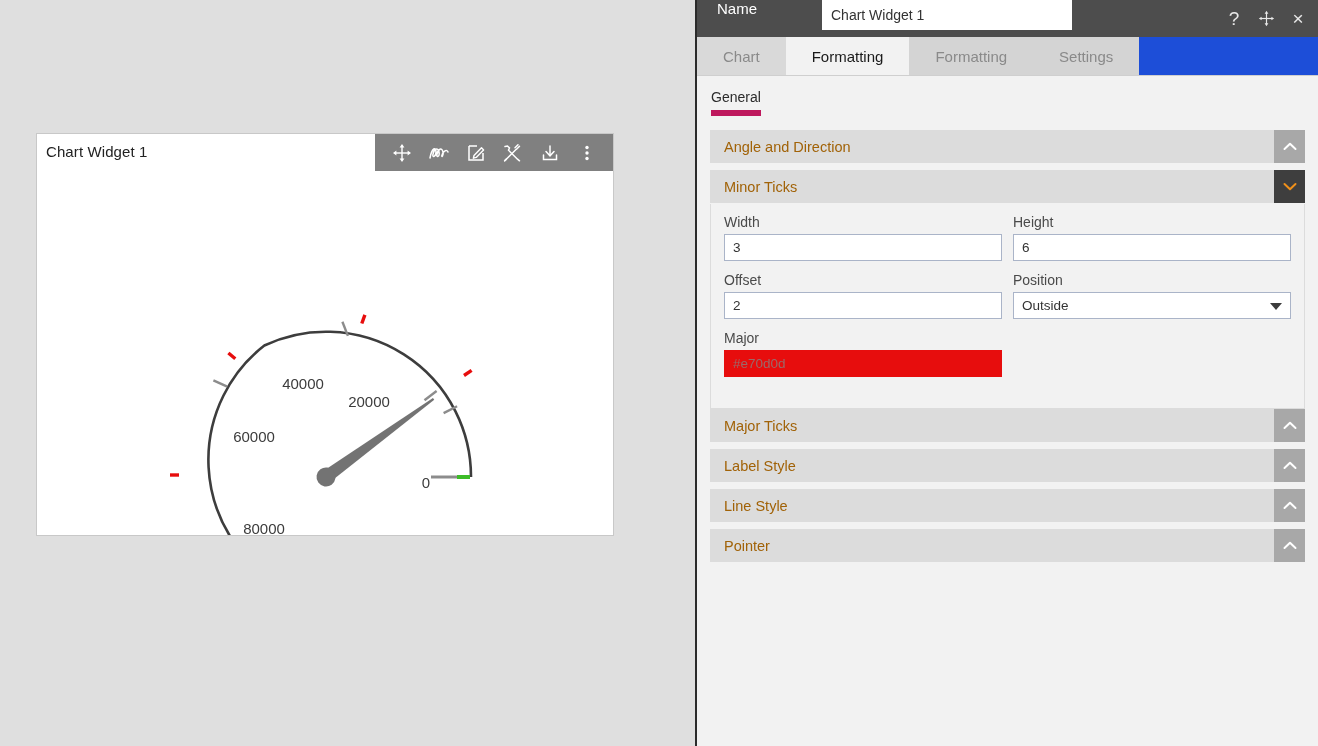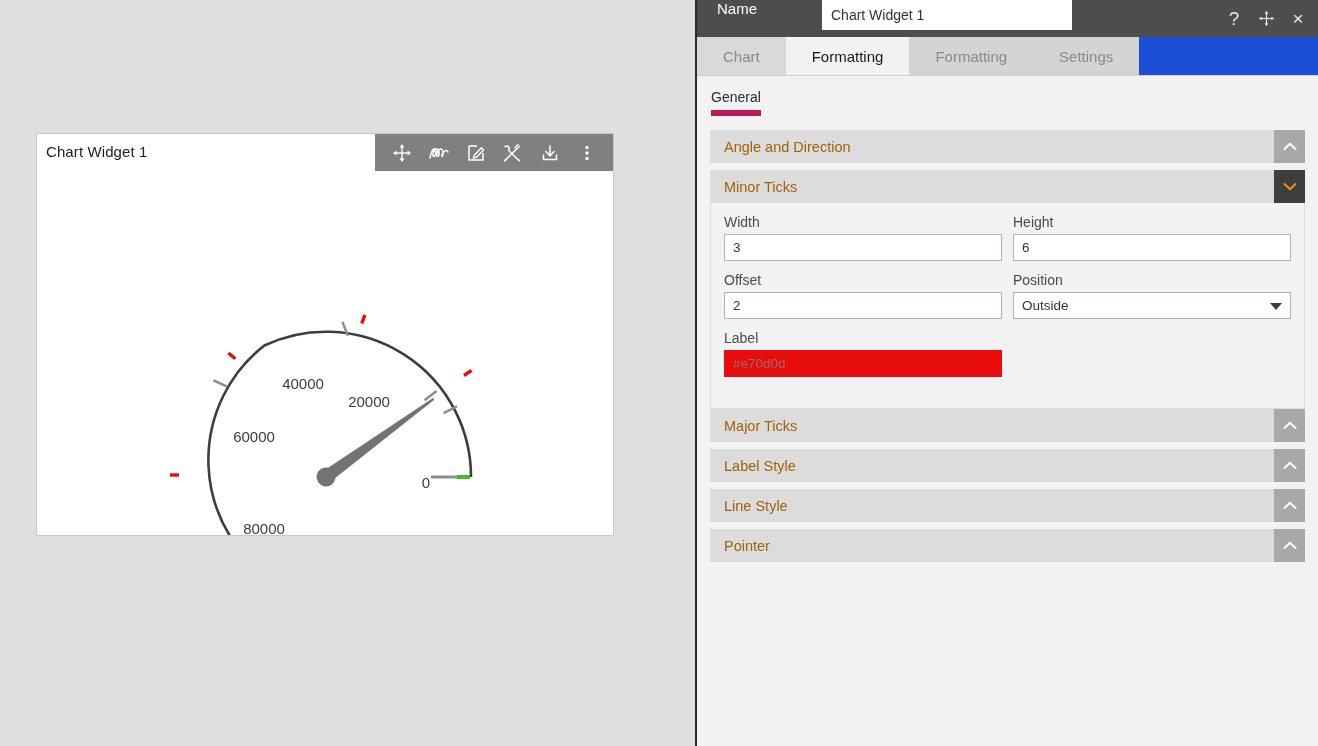--- a/index.html
+++ b/index.html
@@ -356,21 +356,21 @@
               <label class="field-label">Position</label>
               <div class="select-wrap">
                 <input class="field-input" type="text" readonly="" value="Outside" style="">
                 <span class="caret"></span>
               </div>
             </div>
           </div>
 
           <div class="field-row">
             <div class="field">
-              <label class="field-label">Label</label>
+              <label class="field-label">Major</label>
               <input class="color-input" type="text" value="#e70d0d" style="background: rgb(231, 13, 13); color: rgb(154, 106, 106); border-color: rgb(231, 13, 13);">
             </div>
             <div class="field"></div>
           </div>
 
         </div>
       </div>
 
       <div class="acc-collapsed">
         <div class="acc-head">

